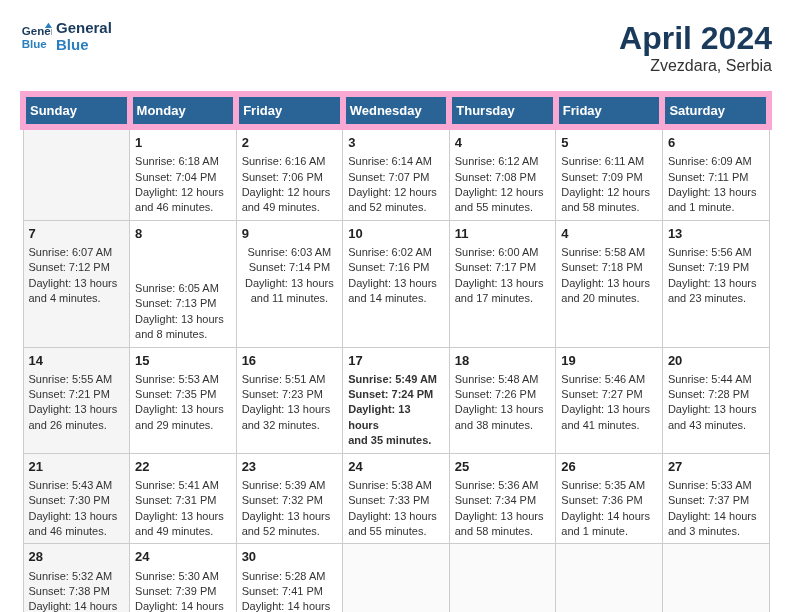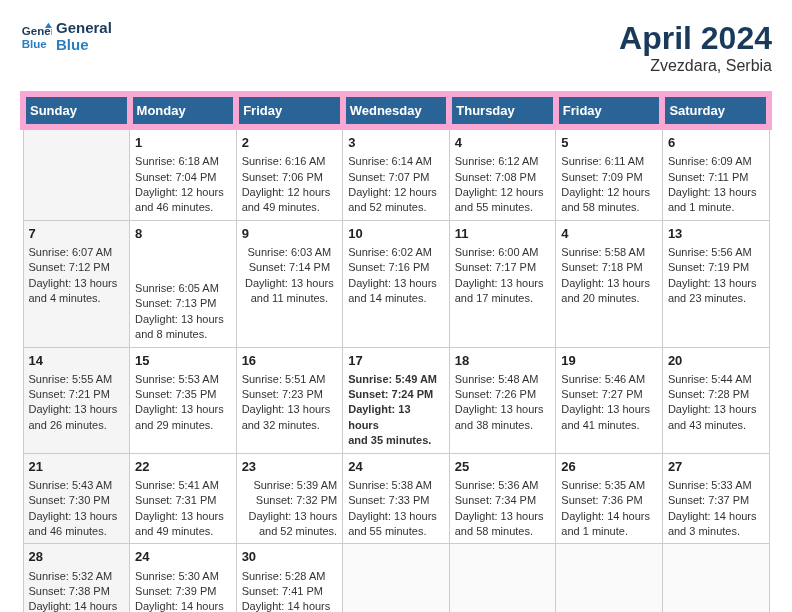--- a/index.html
+++ b/index.html
@@ -269,21 +269,21 @@
         </td>
         <td>
           <span class="day-number">22</span>
           <div class="day-info" style="white-space: pre-line;">Sunrise: 5:41 AM
 Sunset: 7:31 PM
 Daylight: 13 hours
 and 49 minutes.</div>
         </td>
         <td>
           <span class="day-number">23</span>
-          <div class="day-info" style="white-space: pre-line; text-align: right;">Sunrise: 5:39 AM
+          <div class="day-info" style="white-space: pre-line;">Sunrise: 5:39 AM
 Sunset: 7:32 PM
 Daylight: 13 hours
 and 52 minutes.</div>
         </td>
         <td>
           <span class="day-number">24</span>
           <div class="day-info" style="white-space: pre-line;">Sunrise: 5:38 AM
 Sunset: 7:33 PM
 Daylight: 13 hours
 and 55 minutes.</div>

